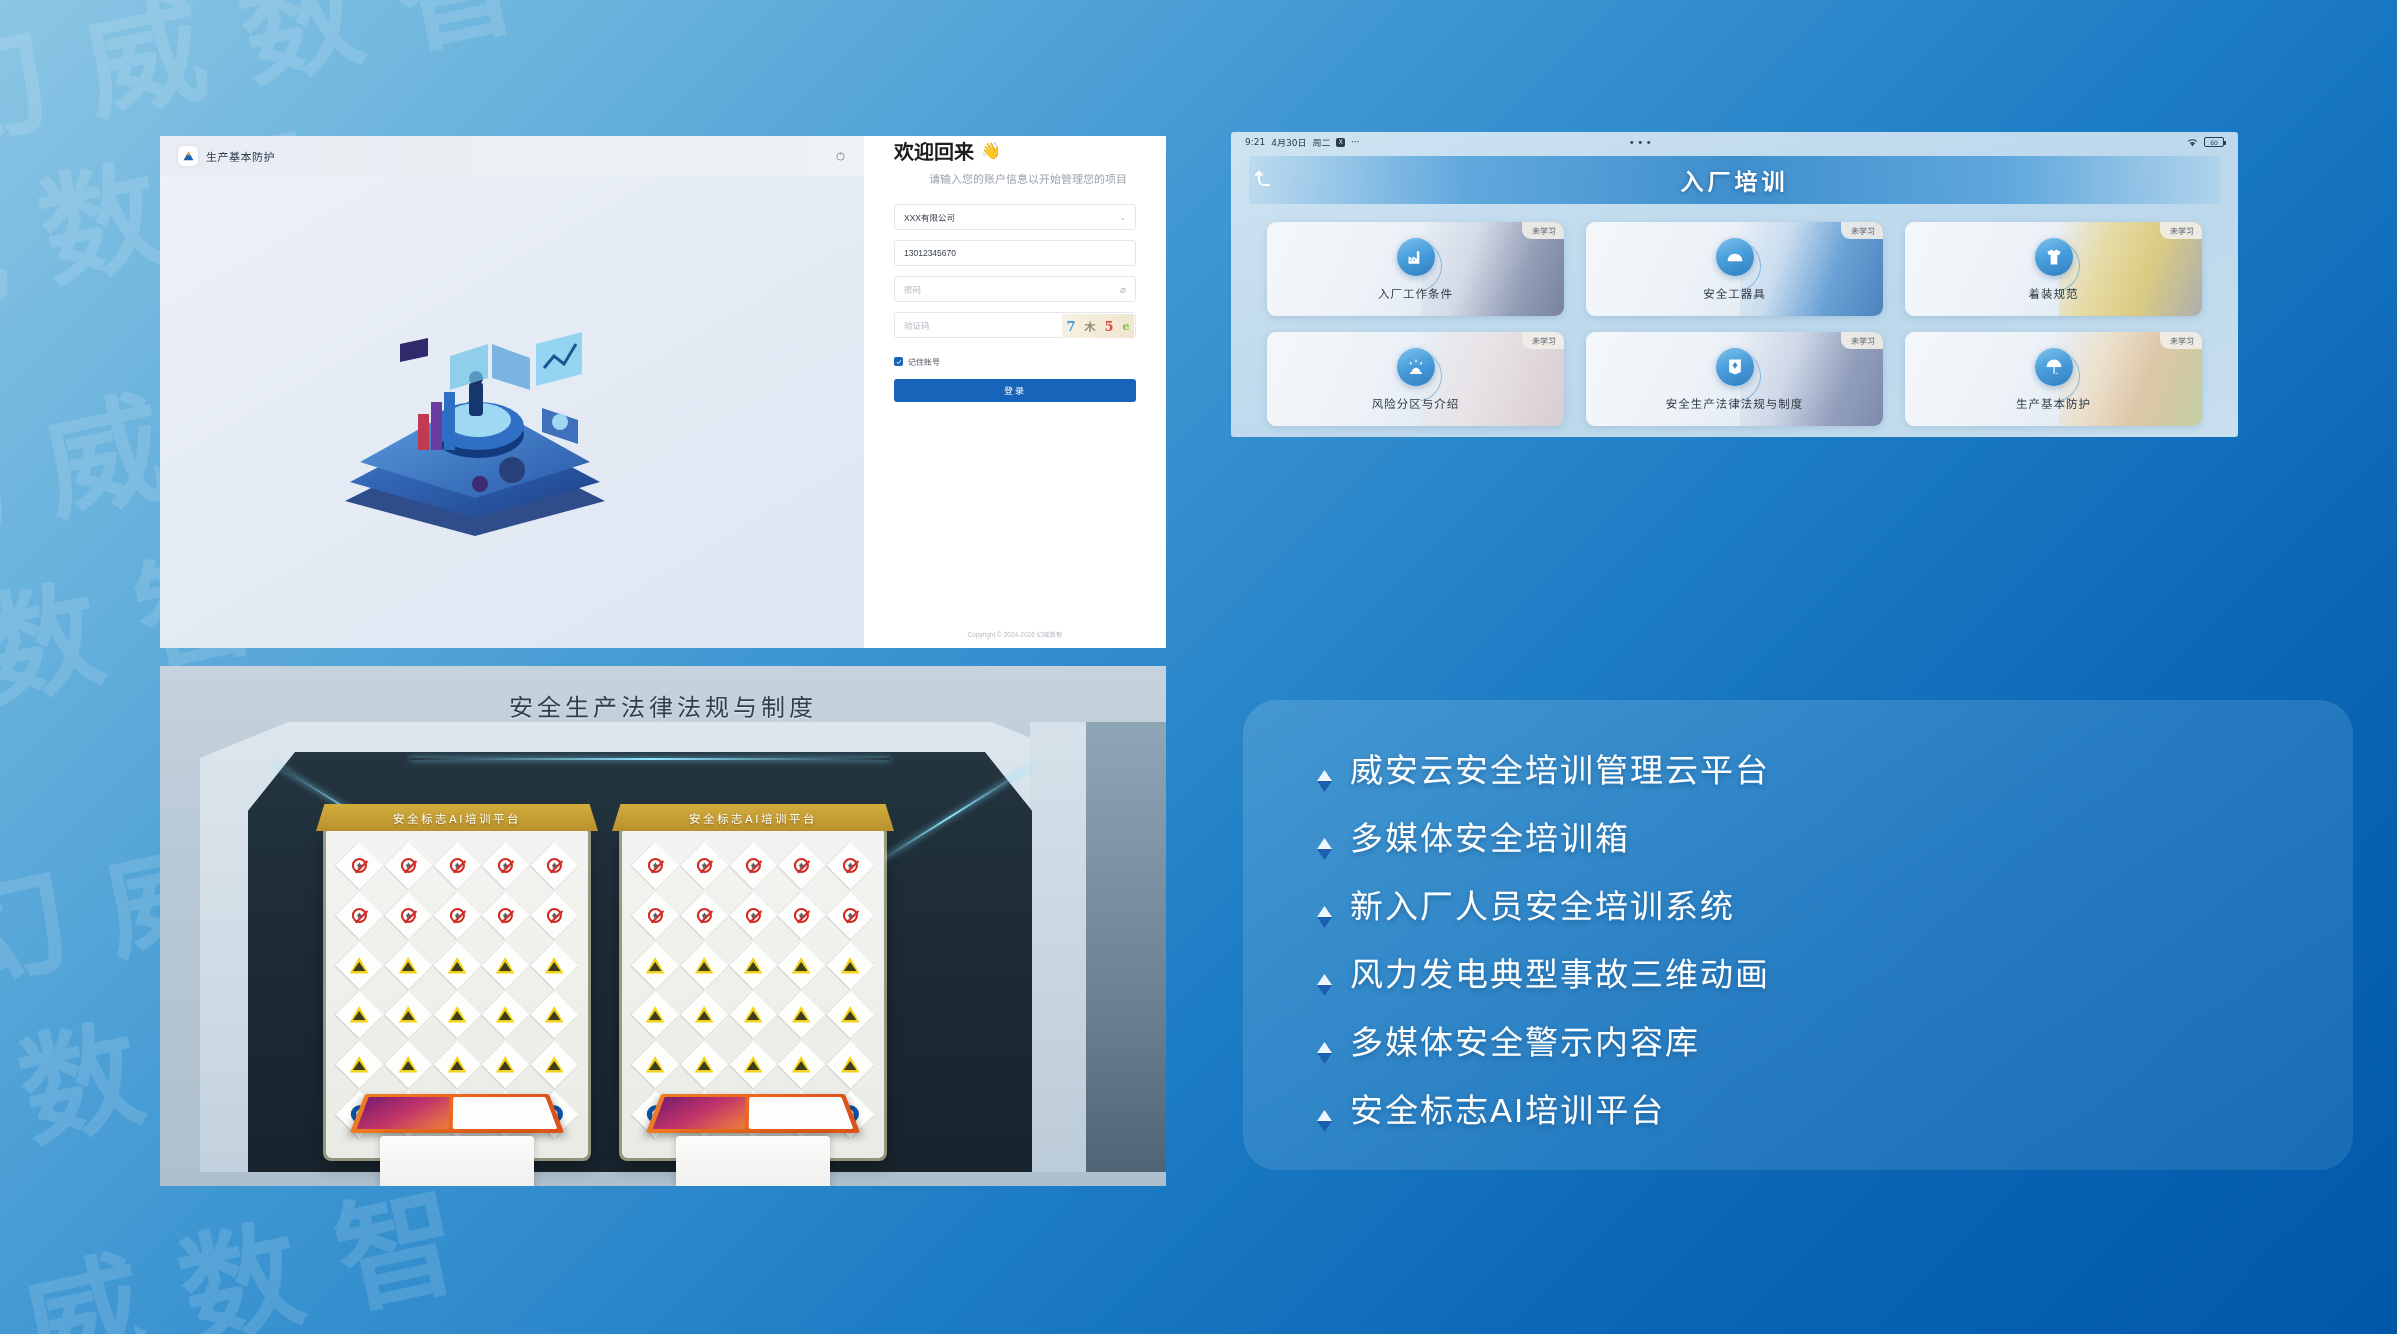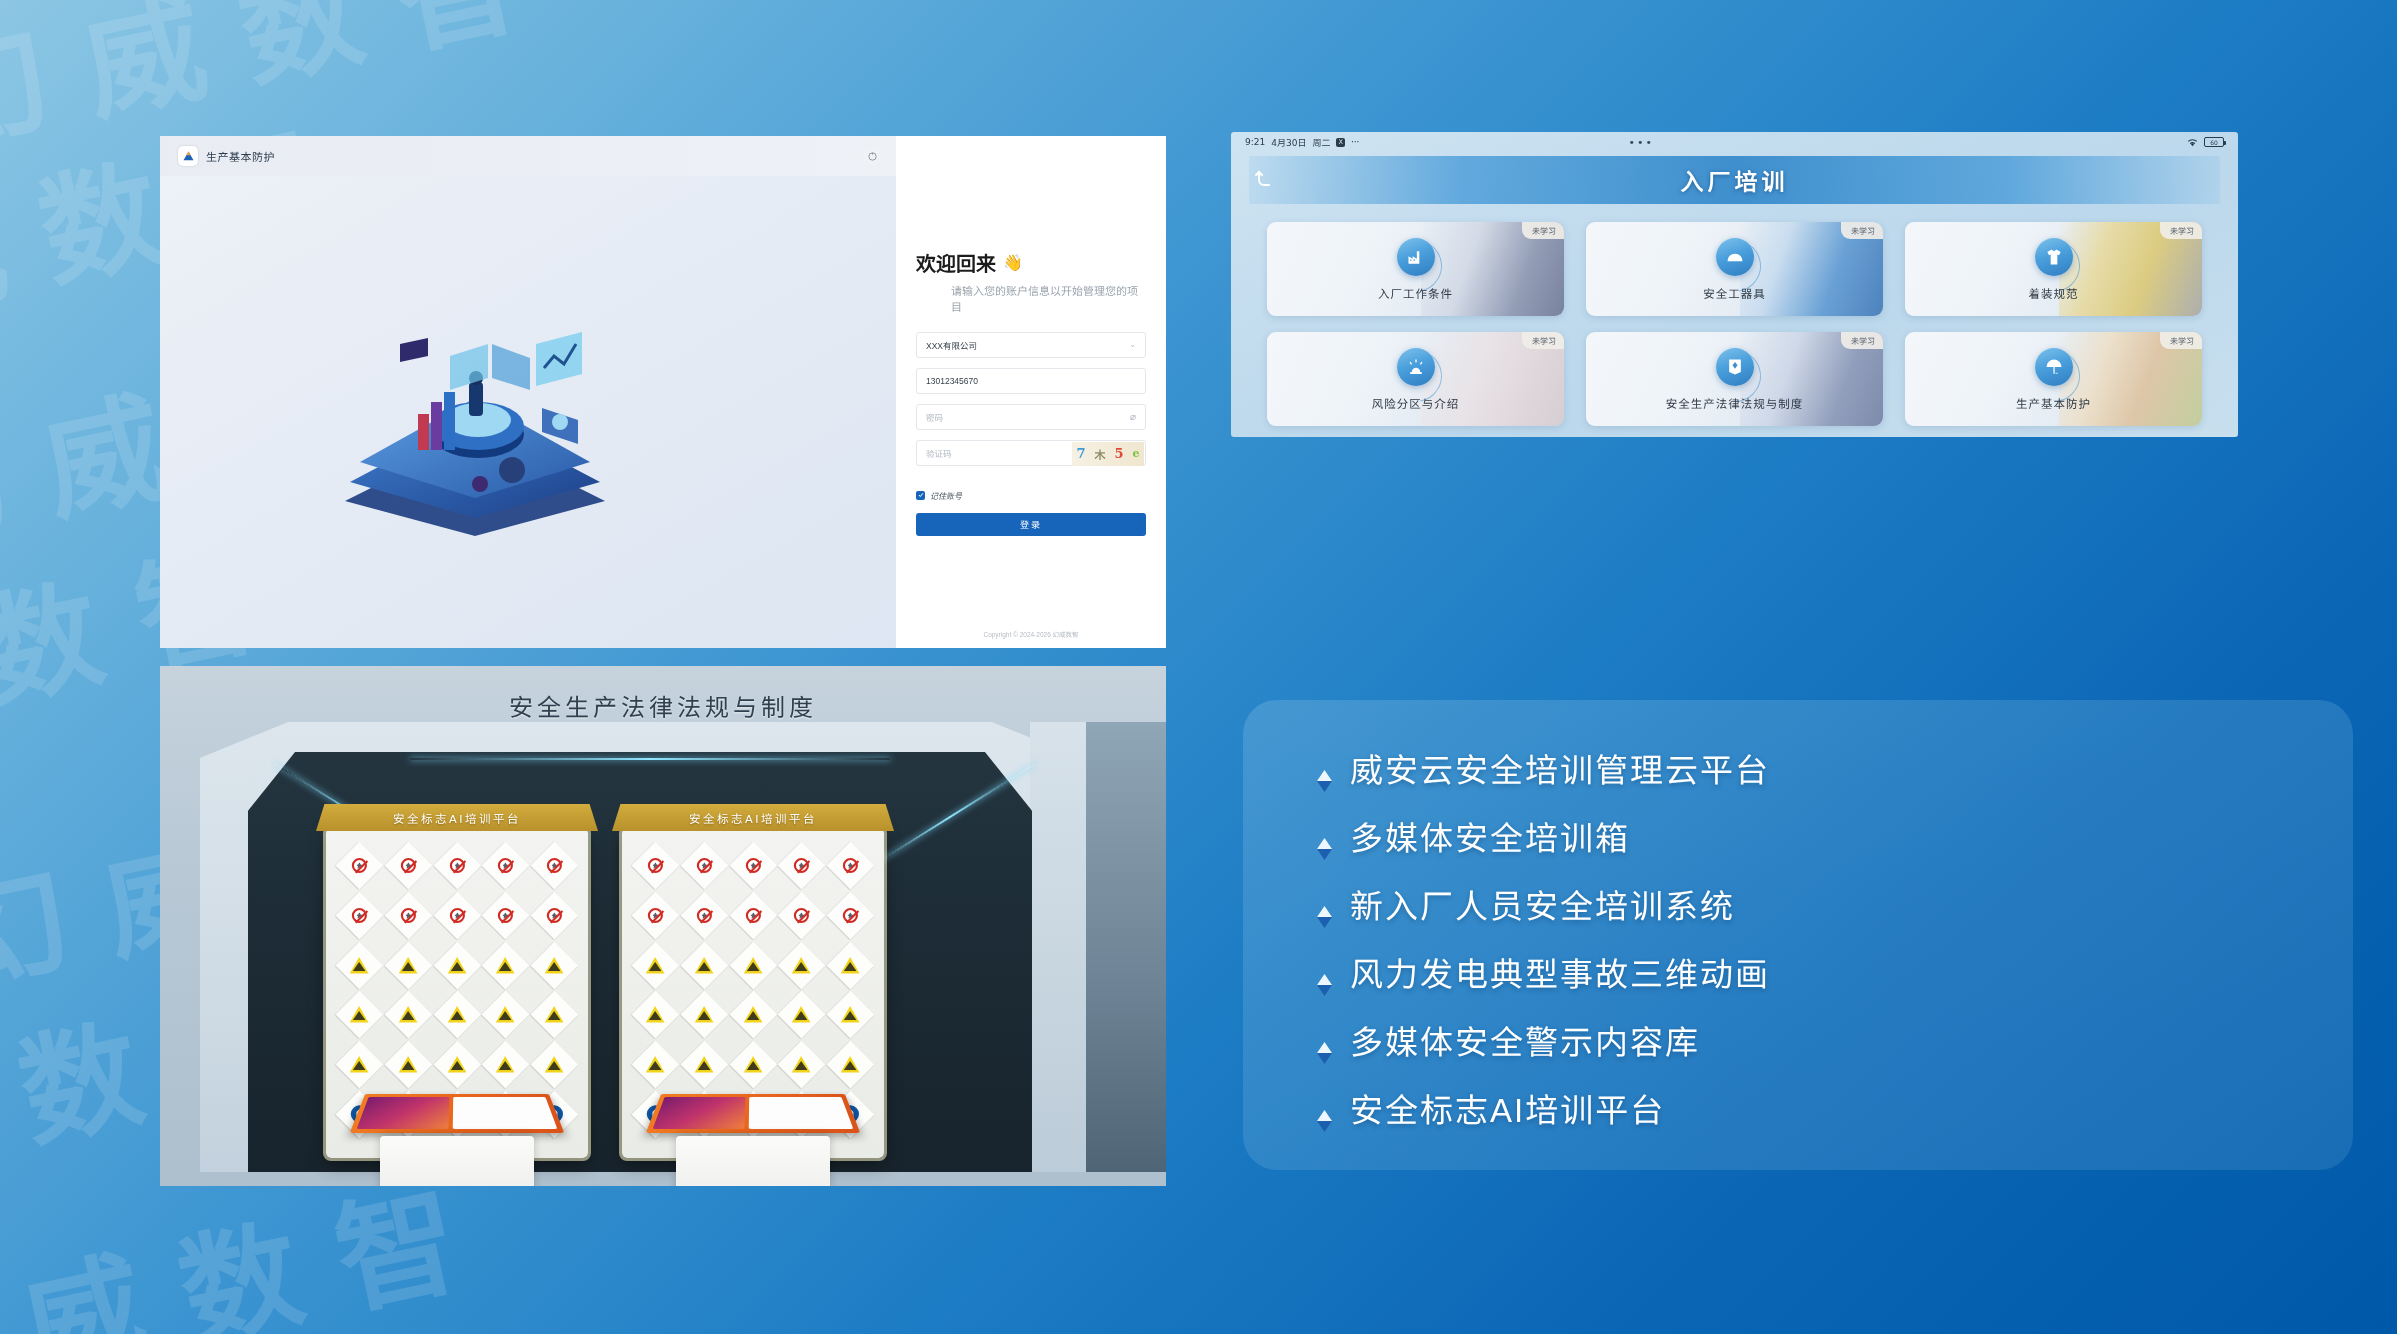--- a/index.html
+++ b/index.html
@@ -49,22 +49,22 @@
     border-radius:50%; background:#f0f2f5;
     display:flex;align-items:center;justify-content:center;
   }
   .refresh-chip svg{width:11px;height:11px;}
 
   .illus{
     position:absolute; left:150px; top:150px; width:330px; height:250px;
   }
 
   .login-right{
-    width:270px; background:#fff; position:relative;
-    padding:0 20px; display:flex; flex-direction:column; justify-content:center;
+    width:302px; background:#fff; position:relative;
+    padding:0 30px; display:flex; flex-direction:column; 
   }
   .welcome{
     font-size:20px; font-weight:bold; color:#1c1c1c;
     display:flex; align-items:center; gap:7px; margin-bottom:7px;
   }
   .wave{ font-size:16px; }
   .sub{ font-size:11px; color:#9aa3ad; margin-bottom:17px; line-height:1.4;margin-left:35px; }
   .field{
     height:26px; border:1px solid #e3e6ea; border-radius:3px;
     margin-bottom:10px; display:flex; align-items:center;
@@ -74,21 +74,21 @@
   .field.ph{ color:#b5bcc4; }
   .field .caret{ margin-left:auto; color:#b9c0c8; font-size:8px; }
   .field .eye{ margin-left:auto; color:#b0b8c0; font-size:10px; }
   .captcha-img{
     position:absolute; right:1px; top:1px; height:24px; width:72px;
     background:linear-gradient(100deg,#f6f1e4,#efe6ce);
     display:flex; align-items:center; justify-content:space-around;
     font-size:13px; font-weight:bold; font-family:"DejaVu Serif",serif;
   }
   .cap1{color:#3a9ad9;} .cap2{color:#8c8c6a;font-size:11px;} .cap3{color:#e04b3a;} .cap4{color:#7cc242;font-size:11px;}
-  .remember{ display:flex; align-items:center; gap:5px; margin:14px 0 12px;font-style:italic; }
+  .remember{ display:flex; align-items:center; gap:5px; margin:8px 0 12px; }
   .cbox{
     width:9px;height:9px;border-radius:2px;background:#1765ba;
     display:flex;align-items:center;justify-content:center;
   }
   .cbox svg{width:6px;height:6px;}
   .remember span{ font-size:8px; color:#46505a; }
   .login-btn{
     height:23px; background:#1765ba; border-radius:3px; color:#fff;
     font-size:9px; display:flex; align-items:center; justify-content:center;
     letter-spacing:2px; border:none; cursor:pointer; width:100%;

